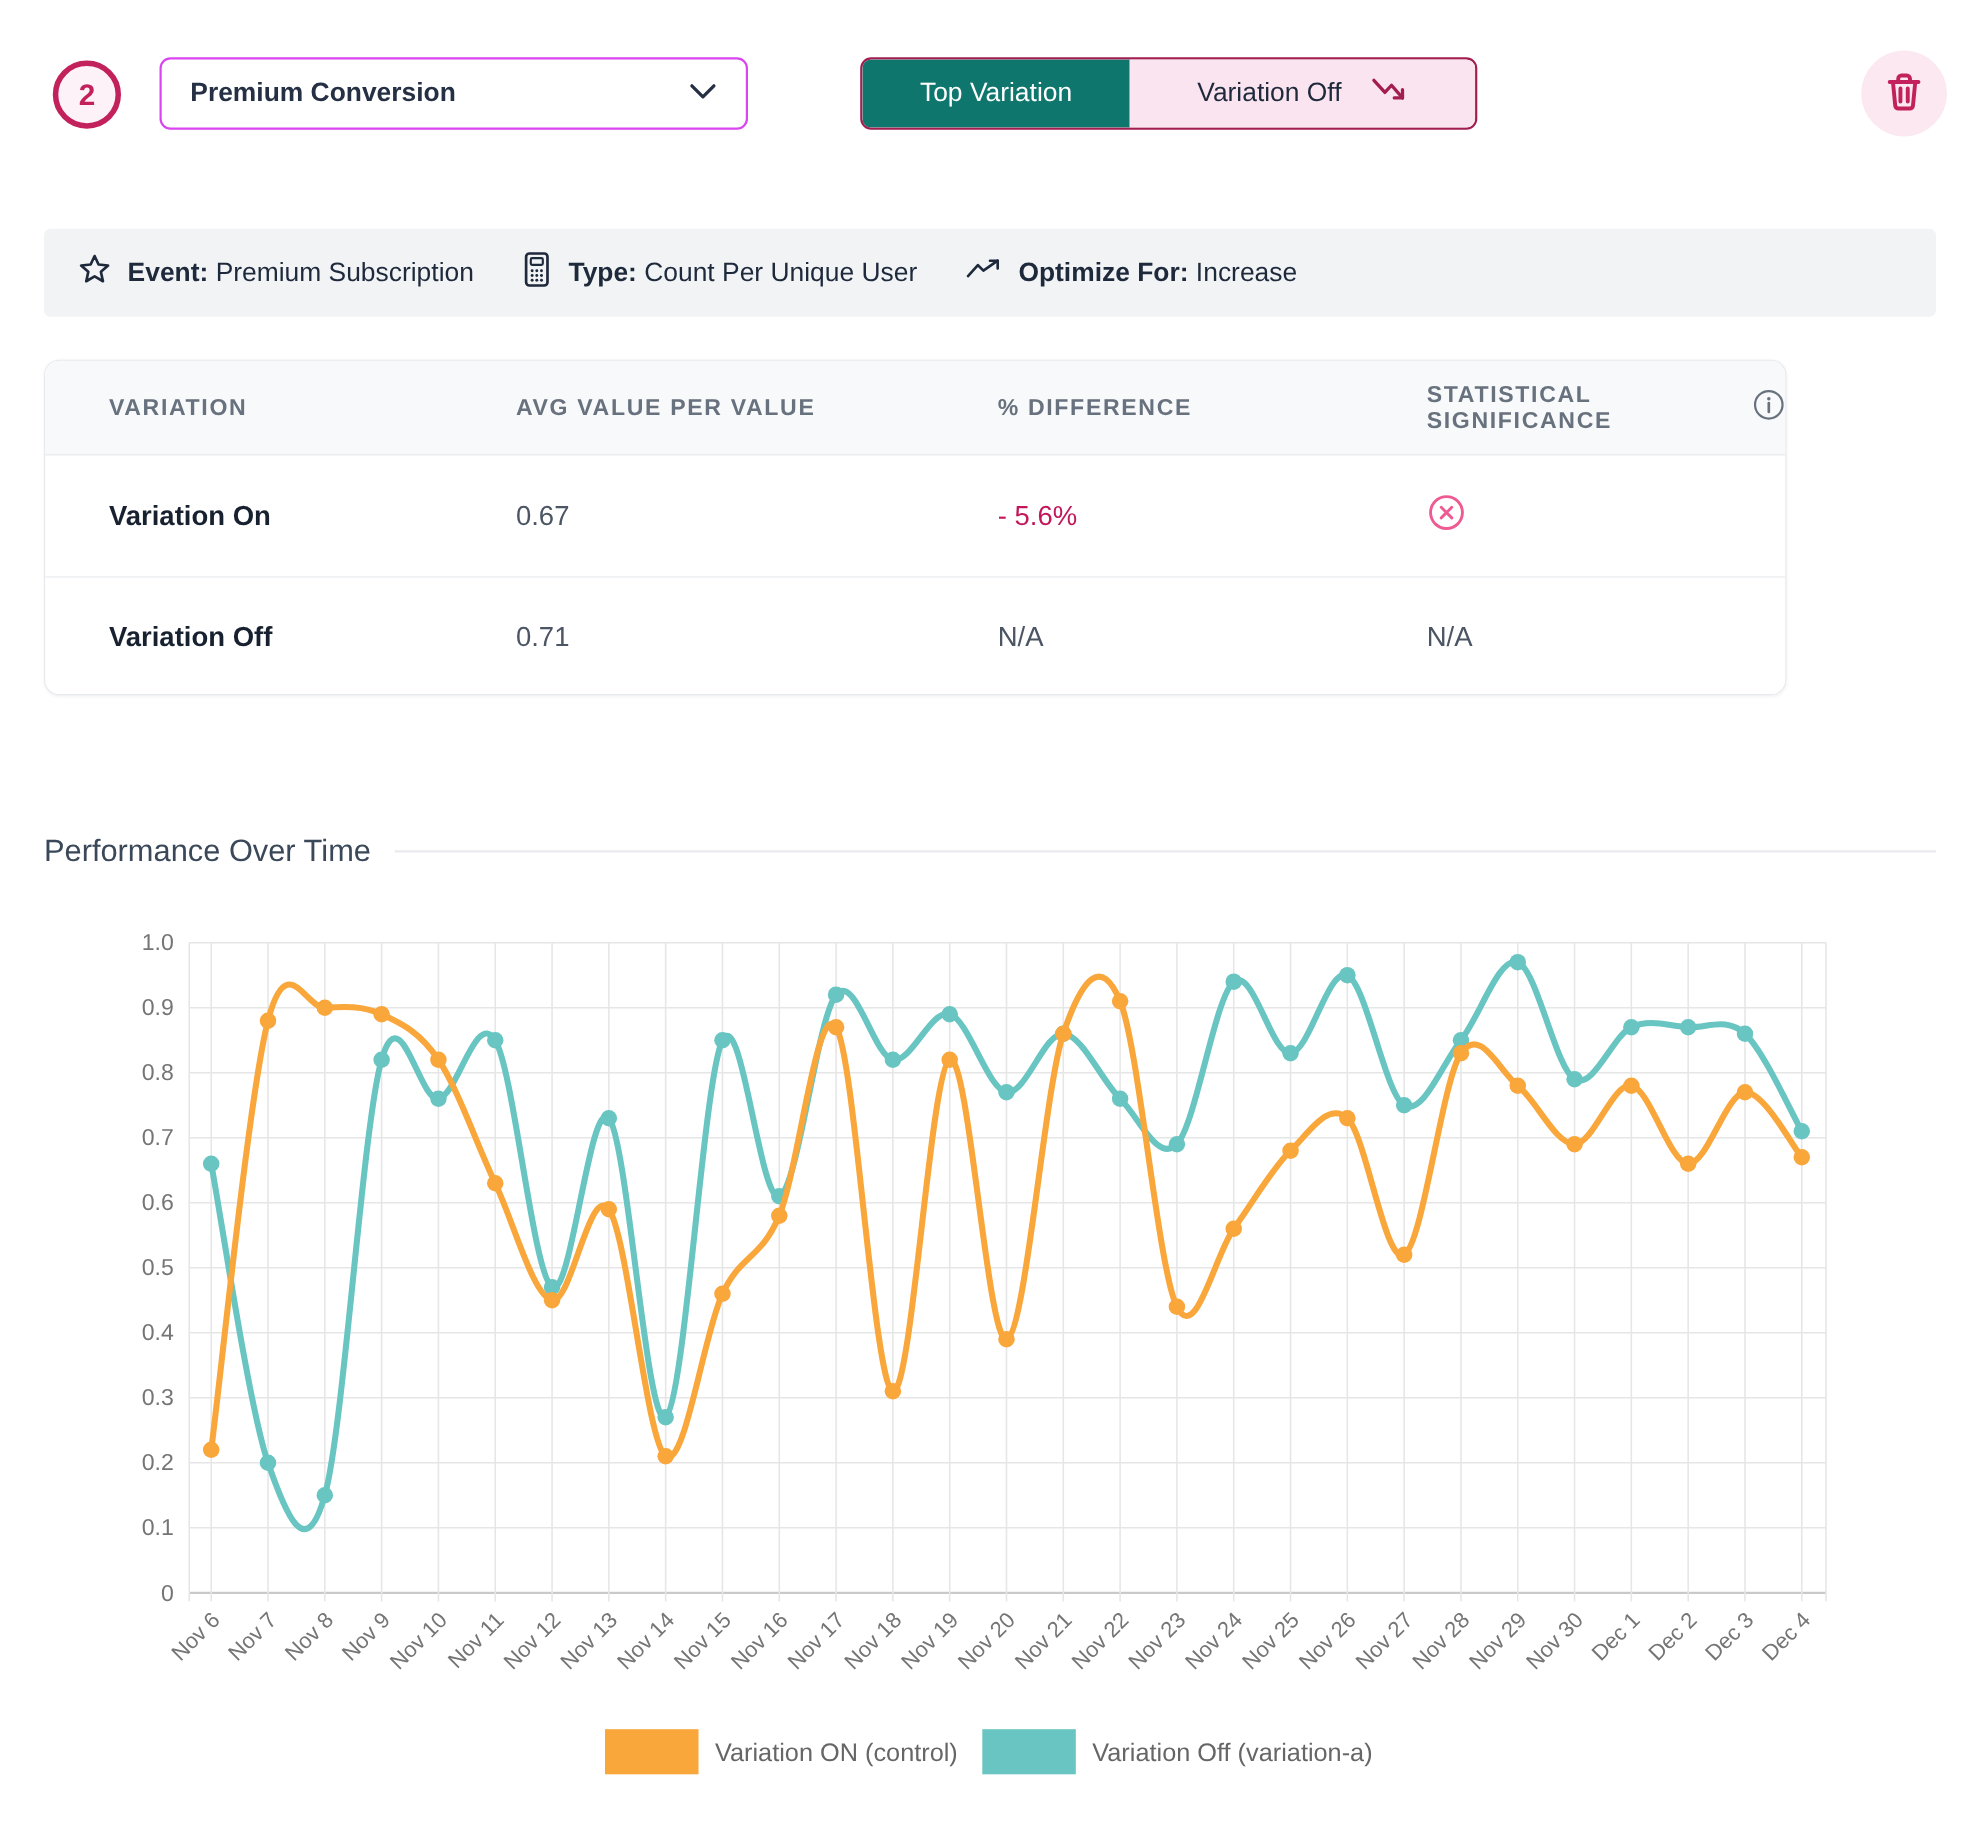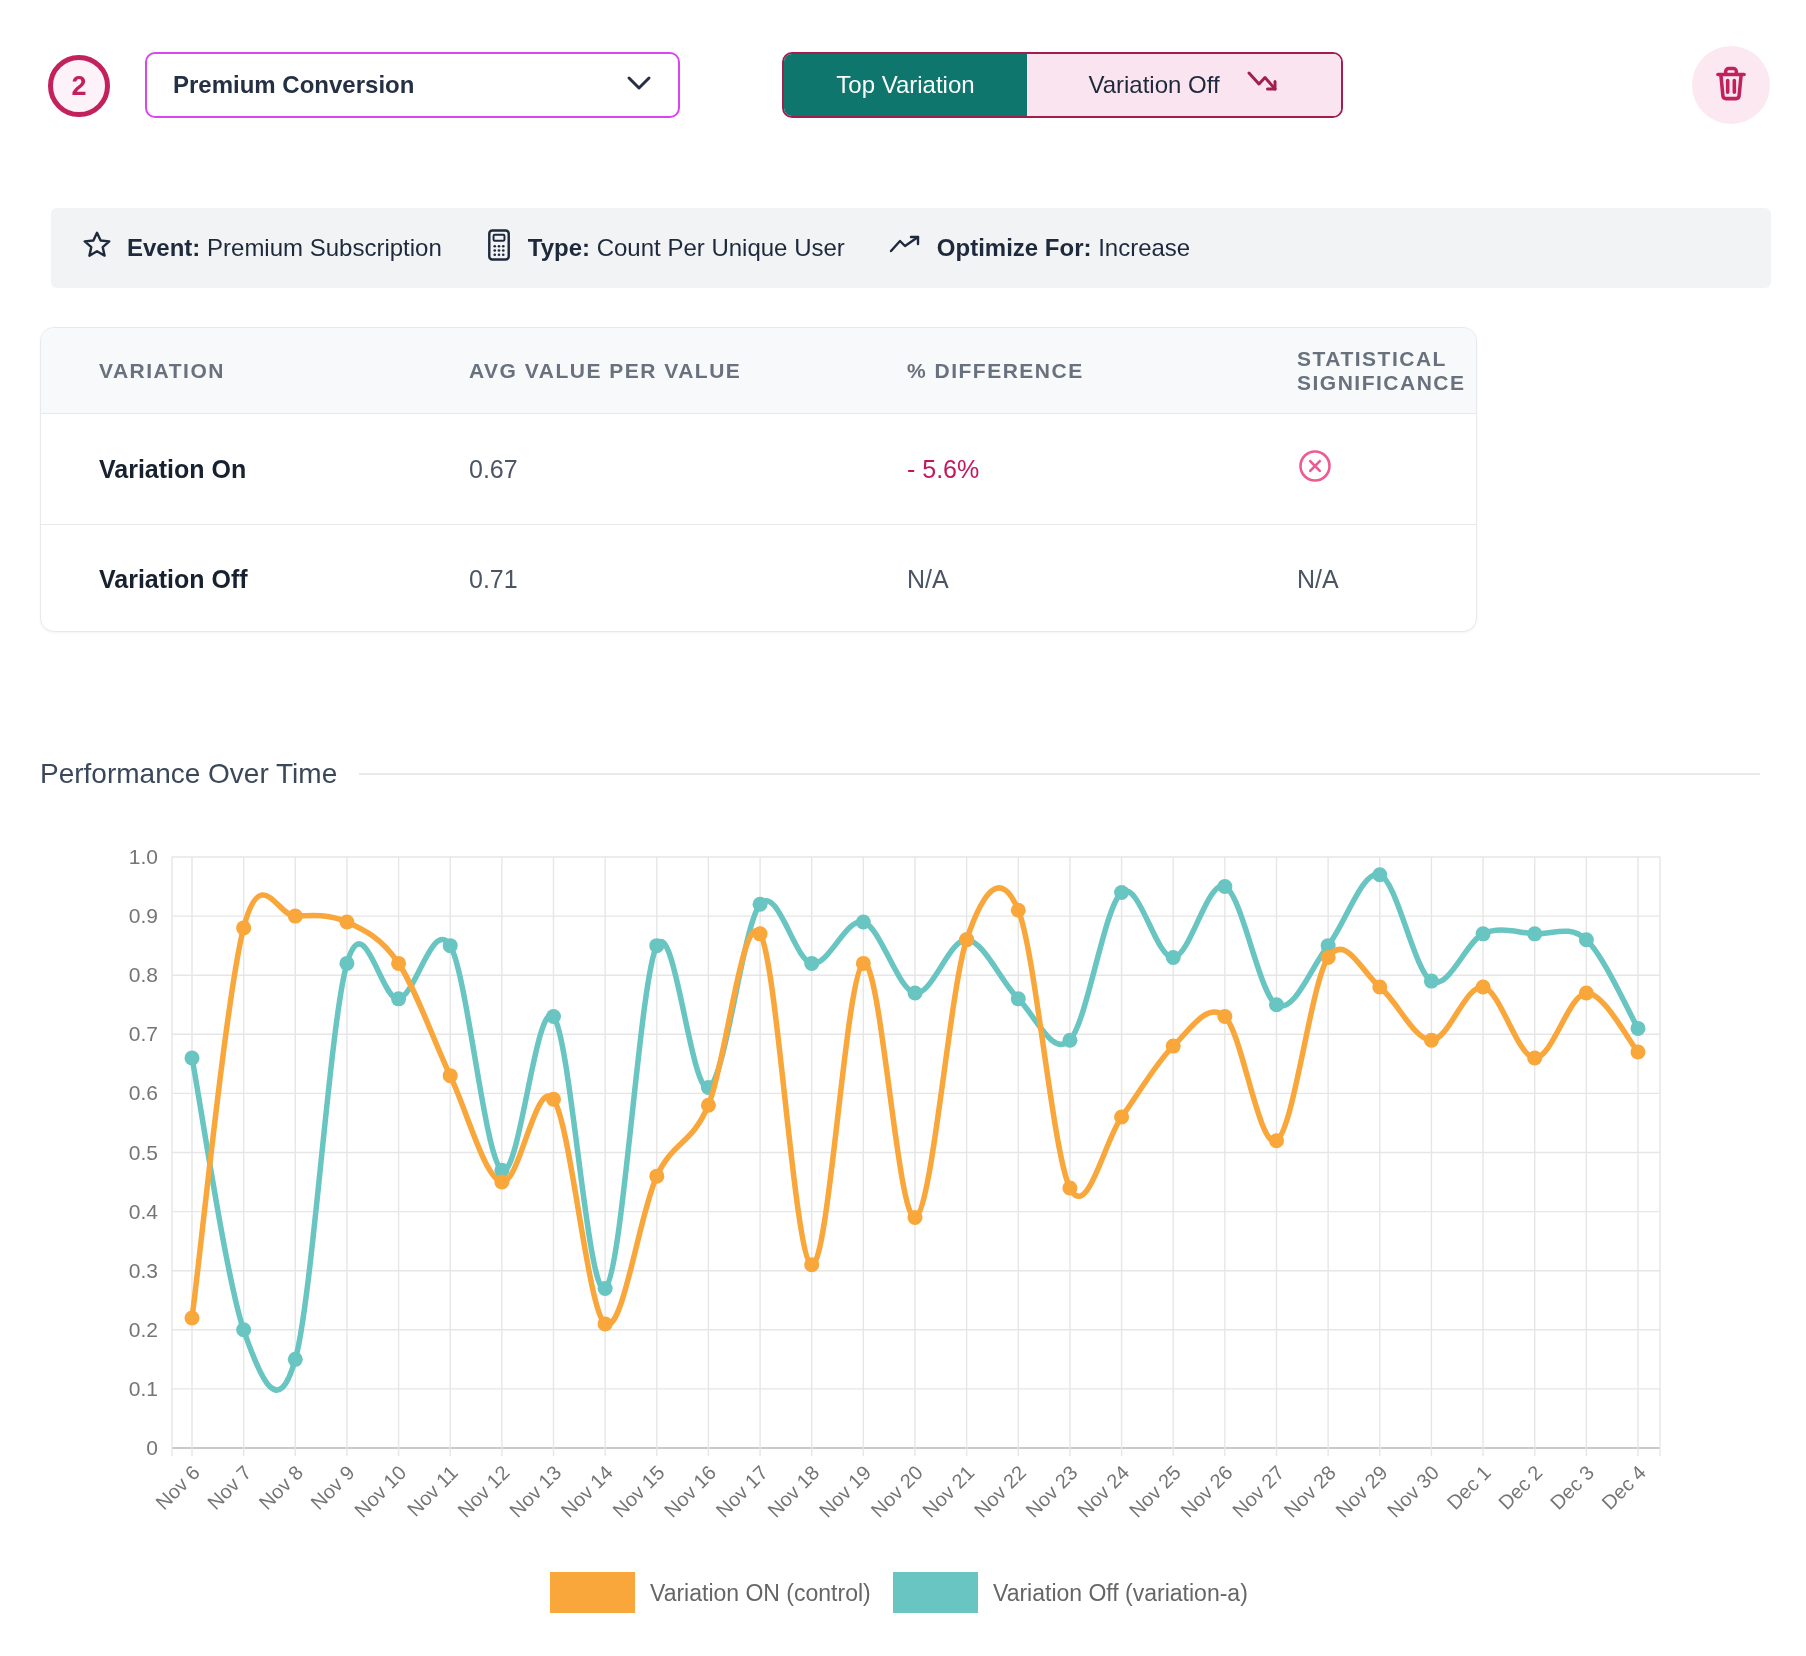--- a/index.html
+++ b/index.html
@@ -37,31 +37,31 @@
     width:314px; cursor:pointer;
   }
   .trash-btn {
     position:absolute; left:1692px; top:46px; width:78px; height:78px;
     background:#FBE8F1; border:none; border-radius:50%;
     display:flex; align-items:center; justify-content:center; cursor:pointer;
   }
 
   
   .info-bar {
-    position:absolute; left:51px; top:208px; width:1720px; height:80px;
+    position:absolute; left:40px; top:208px; width:1720px; height:80px;
     background:#F1F3F5; border-radius:6px;
     display:flex; align-items:center; padding:0 30px; gap:42px;
     font-size:24px; color:#1E293B;
   }
   .info-item { display:flex; align-items:center; gap:14px; }
   .info-item b { font-weight:700; }
 
   
   .results-table {
-    position:absolute; left:40px; top:327px; width:1437px; height:305px;
+    position:absolute; left:40px; top:327px; width:1584px; height:305px;
     background:#fff; border:1px solid #E7E9EC; border-radius:14px;
     box-shadow:0 1px 3px rgba(16,24,40,.05); overflow:hidden;
   }
   .t-row { display:grid; grid-template-columns:370px 438px 390px auto; padding-left:58px; align-items:center; }
   .t-head {
     height:86px; background:#F8F9FA; border-bottom:1px solid #E7E9EC;
     color:#68717E; font-size:21px; font-weight:600; letter-spacing:1.5px;
   }
   .t-head .th { display:flex; align-items:center; gap:14px; }
   .t-body { height:110px; font-size:25px; color:#4B5563; }

